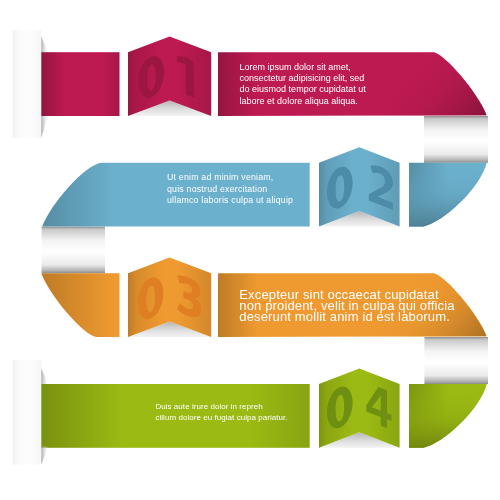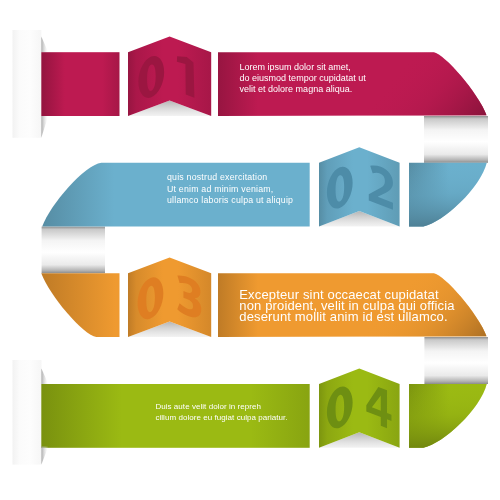--- a/index.html
+++ b/index.html
@@ -222,31 +222,32 @@
         <path d="M 32.6 -1.5 C 51.3 -1.5 63.3 8.7 63.3 24.5 C 63.3 35.4 57.6 43.4 48.0 47.0 C 59.4 50.2 65.6 58.7 65.6 70.8 C 65.6 89.4 51.7 101.5 30.6 101.5 C 20.2 101.5 10.6 99.0 2.0 94.2 L 8.2 76.2 C 15.6 80.4 22.6 82.6 29.3 82.6 C 38.6 82.6 44.0 78.2 44.0 70.2 C 44.0 62.0 38.4 57.8 27.5 57.8 L 18.4 57.8 L 18.4 40.0 L 26.6 40.0 C 36.4 40.0 41.7 35.8 41.7 28.0 C 41.7 20.8 36.9 16.8 28.6 16.8 C 22.3 16.8 15.6 18.9 8.2 22.8 L 2.4 5.0 C 11.7 0.6 22.0 -1.5 32.6 -1.5 Z" transform="translate(188.596 0) matrix(1,0.38,0,1,0,0) translate(-188.596 0) translate(176.5 277.9) scale(0.37799999999999995)" fill="#df7e22"></path>
       </g>
       <g>
         <path d="M 34.05 -0.8 C 52.85 -0.8 68.1 23.3 68.1 53.05 C 68.1 82.8 52.85 106.9 34.05 106.9 C 15.25 106.9 0 82.8 0 53.05 C 0 23.3 15.25 -0.8 34.05 -0.8 Z M 34.3 20.5 C 27.99 20.5 22.9 30.5 22.9 55.05 C 22.9 79.6 27.99 89.6 34.3 89.6 C 40.61 89.6 45.7 79.6 45.7 55.05 C 45.7 30.5 40.61 20.5 34.3 20.5 Z" transform="translate(339.7709 0) matrix(1,-0.38,0,1,0,0) translate(-339.7709 0) translate(326.9 387.3) scale(0.37799999999999995)" fill="#6e8f12"></path>
         <path d="M 35.1 0 L 58.0 0 L 58.0 60.3 L 69.7 60.3 L 69.7 76.7 L 58.0 76.7 L 58.0 100 L 41.5 100 L 41.5 76.7 L 3.2 76.7 L 3.2 60.3 Z M 41.5 20.1 L 18.0 60.3 L 41.5 60.3 Z" transform="translate(378.2733 0) matrix(1,0.38,0,1,0,0) translate(-378.2733 0) translate(365.1 387) scale(0.37799999999999995)" fill="#6e8f12"></path>
       </g>
     </svg>
   <div id="overlay">
       <div class="txtblock" style="left: 239.6px; top: 62px; font-size: 9px; line-height: 11.2px; letter-spacing: 0px;">
         <div>Lorem ipsum dolor sit amet,</div>
+        <div>consectetur adipisicing elit, sed</div>
         <div>do eiusmod tempor cupidatat ut</div>
-        <div>velit et dolore magna aliqua.</div>
+        <div>labore et dolore aliqua aliqua.</div>
       </div>
       <div class="txtblock" style="left: 167px; top: 172.4px; font-size: 8.8px; line-height: 11.2px; letter-spacing: 0.2px;">
+        <div>Ut enim ad minim veniam,</div>
         <div>quis nostrud exercitation</div>
-        <div>Ut enim ad minim veniam,</div>
         <div>ullamco laboris culpa ut aliquip</div>
       </div>
       <div class="txtblock" style="left: 239.3px; top: 289px; font-size: 13px; line-height: 11.2px; letter-spacing: 0.15px;">
         <div>Excepteur sint occaecat cupidatat</div>
         <div>non proident, velit in culpa qui officia</div>
-        <div>deserunt mollit anim id est ullamco.</div>
+        <div>deserunt mollit anim id est laborum.</div>
       </div>
       <div class="txtblock" style="left: 155.4px; top: 400.6px; font-size: 8px; line-height: 11.2px; letter-spacing: 0.05px;">
-        <div>Duis aute velit dolor in repreh</div>
+        <div>Duis aute irure dolor in repreh</div>
         <div>cillum dolore eu fugiat culpa pariatur.</div>
       </div>
     </div>
 </div>
 
 </body></html>

